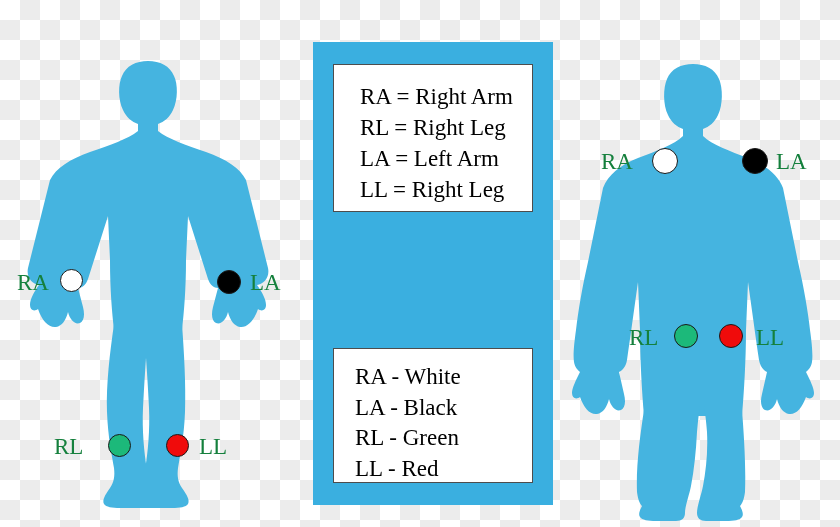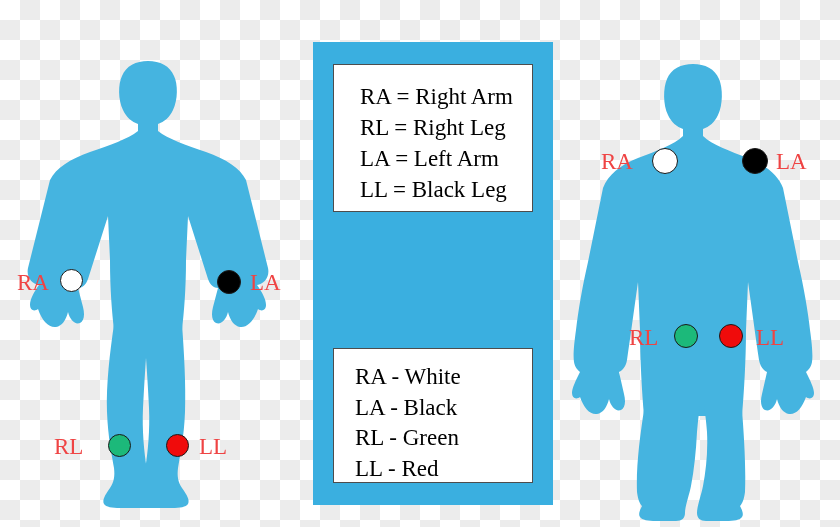--- a/index.html
+++ b/index.html
@@ -33,21 +33,21 @@
 
   .electrode {
     position: absolute;
     border-radius: 50%;
     box-sizing: border-box;
     border: 1px solid #1a1a1a;
   }
   .lbl {
     position: absolute;
     font-family: "Liberation Serif", serif;
-    color: #ef4444;
+    color: #15803d;
     white-space: nowrap;
     line-height: 1;
   }
 
   
   #legend-panel {
     position: absolute;
     left: 313px;
     top: 42px;
     width: 240px;
@@ -162,21 +162,21 @@
   <div class="electrode" style="left:166px; top:434px; width:23px; height:23px; background:#f00b0b;"></div>
   <div class="lbl" style="left:199px; top:435px; font-size:23px;">LL</div>
 
   <div id="legend-panel">
 
     <div class="legend-card" id="legend-card-abbreviations">
       <ul class="legend-list">
         <li>RA = Right Arm</li>
         <li>RL = Right Leg</li>
         <li>LA = Left Arm</li>
-        <li>LL = Black Leg</li>
+        <li>LL = Right Leg</li>
       </ul>
     </div>
 
     <div class="legend-card" id="legend-card-colors">
       <ul class="legend-list">
         <li>RA - White</li>
         <li>LA - Black</li>
         <li>RL - Green</li>
         <li>LL - Red</li>
       </ul>

